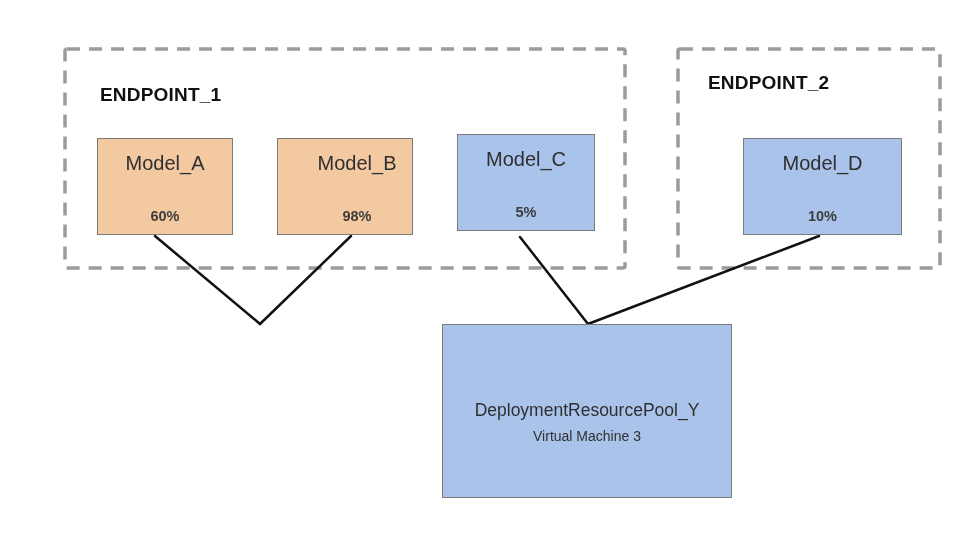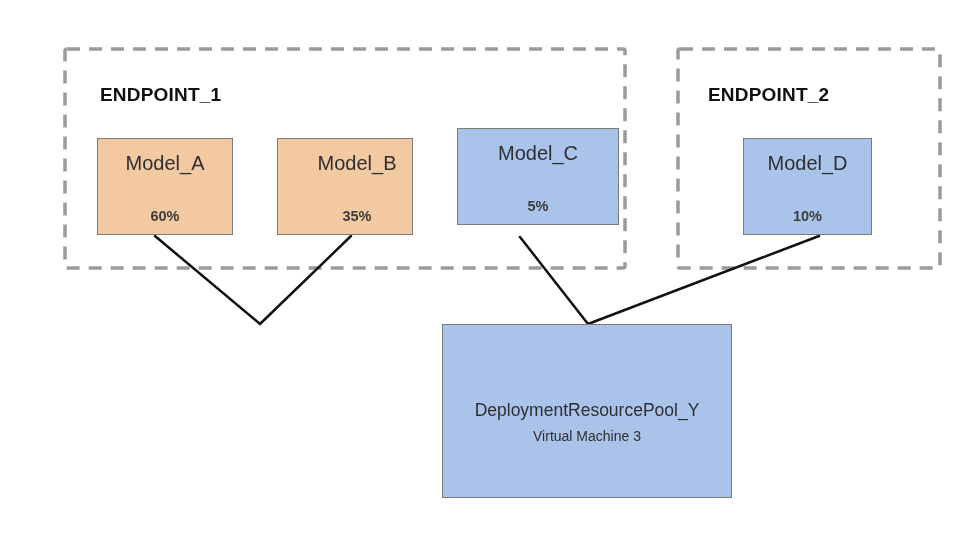--- a/index.html
+++ b/index.html
@@ -65,25 +65,25 @@
   .pool-name {
     font-size: 17.5px;
     color: #2f2f2f;
   }
   .pool-machine {
     font-size: 14px;
     color: #2f2f2f;
   }
   
   #ep1-label { left: 80px;  top: 84px; }
-  #ep2-label { left: 688px; top: 84px; }
+  #ep2-label { left: 688px; top: 72px; }
   #model-a { left: 77px;  top: 138px; }
   #model-b { left: 257px; top: 138px; }
-  #model-c { left: 437px; top: 128px; width: 162px; }
-  #model-d { left: 723px; top: 138px; width: 129px; }
+  #model-c { left: 437px; top: 134px; width: 138px; }
+  #model-d { left: 723px; top: 138px; width: 159px; }
   #pool-x { left: 95px;  top: 323px; width: 295px; height: 177px; }
   #pool-y { left: 422px; top: 324px; width: 290px; height: 174px; }
 </style>
 </head>
 <body>
 
 <div class="stage">
 
   <svg class="layer-svg" viewBox="0 0 960 540">
     <rect x="45" y="49" width="560" height="219" fill="none" stroke="#9b9b9b" stroke-width="3.5" stroke-dasharray="13 9" rx="2"></rect>
@@ -98,21 +98,21 @@
   <div id="ep1-label" class="endpoint-label">ENDPOINT_1</div>
   <div id="ep2-label" class="endpoint-label">ENDPOINT_2</div>
 
   <div id="model-a" class="model-box" style="background-color: rgb(242, 201, 160);">
     <span class="model-name">Model_A</span>
     <span class="model-traffic">60%</span>
   </div>
 
   <div id="model-b" class="model-box" style="background-color: rgb(242, 201, 160); padding-left: 28px;">
     <span class="model-name">Model_B</span>
-    <span class="model-traffic">35%</span>
+    <span class="model-traffic">98%</span>
   </div>
 
   <div id="model-c" class="model-box" style="background-color: rgb(169, 195, 235);">
     <span class="model-name">Model_C</span>
     <span class="model-traffic">5%</span>
   </div>
 
   <div id="model-d" class="model-box" style="background-color: rgb(169, 195, 235);">
     <span class="model-name">Model_D</span>
     <span class="model-traffic">10%</span>

